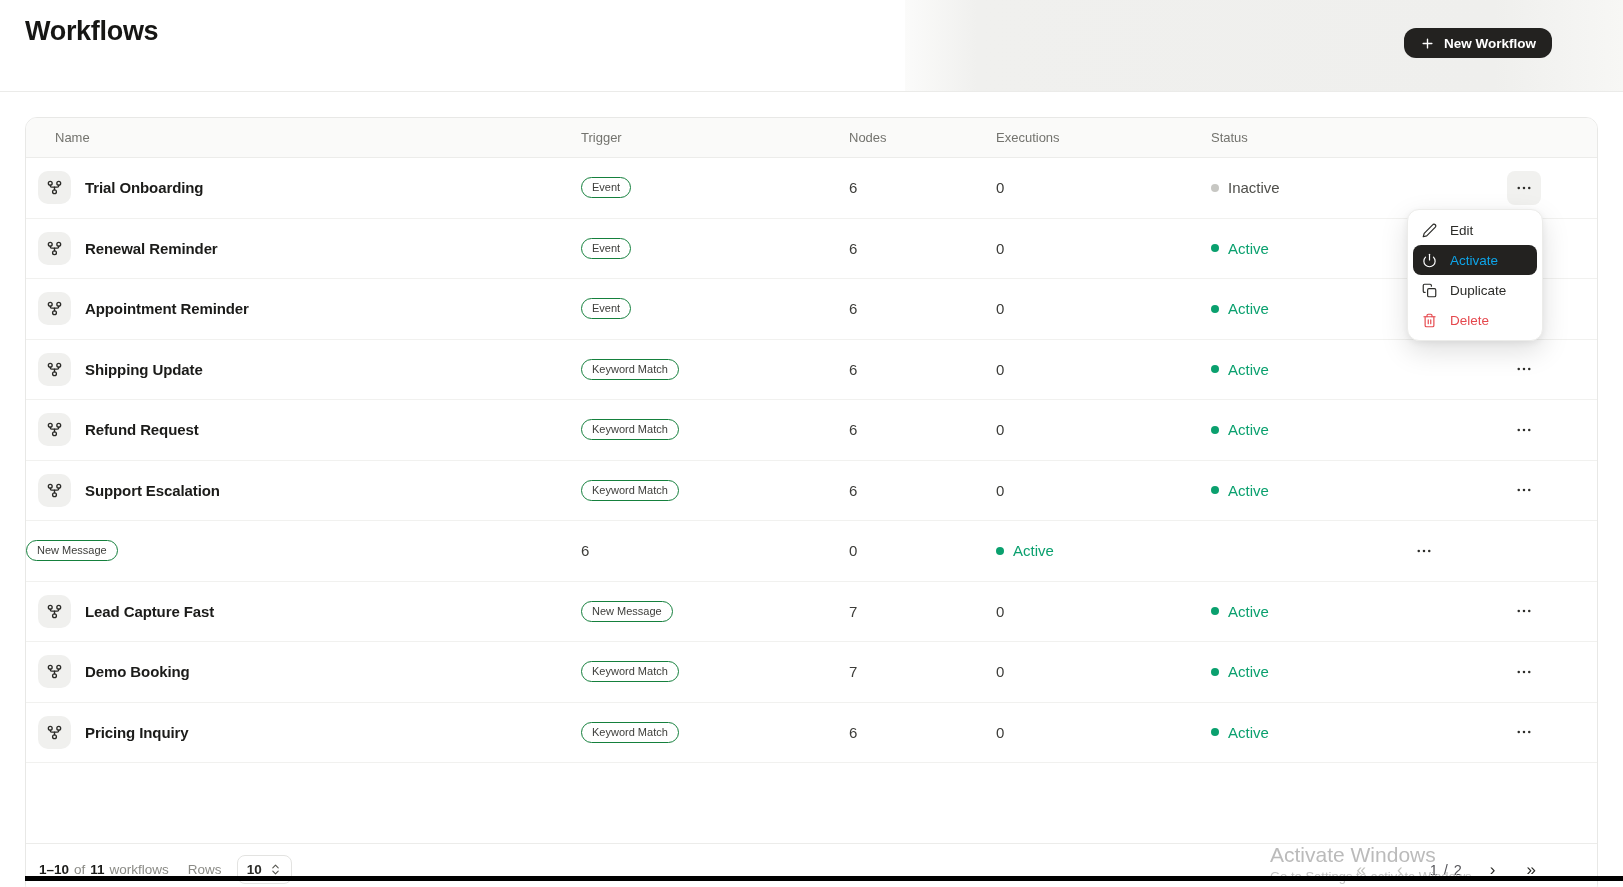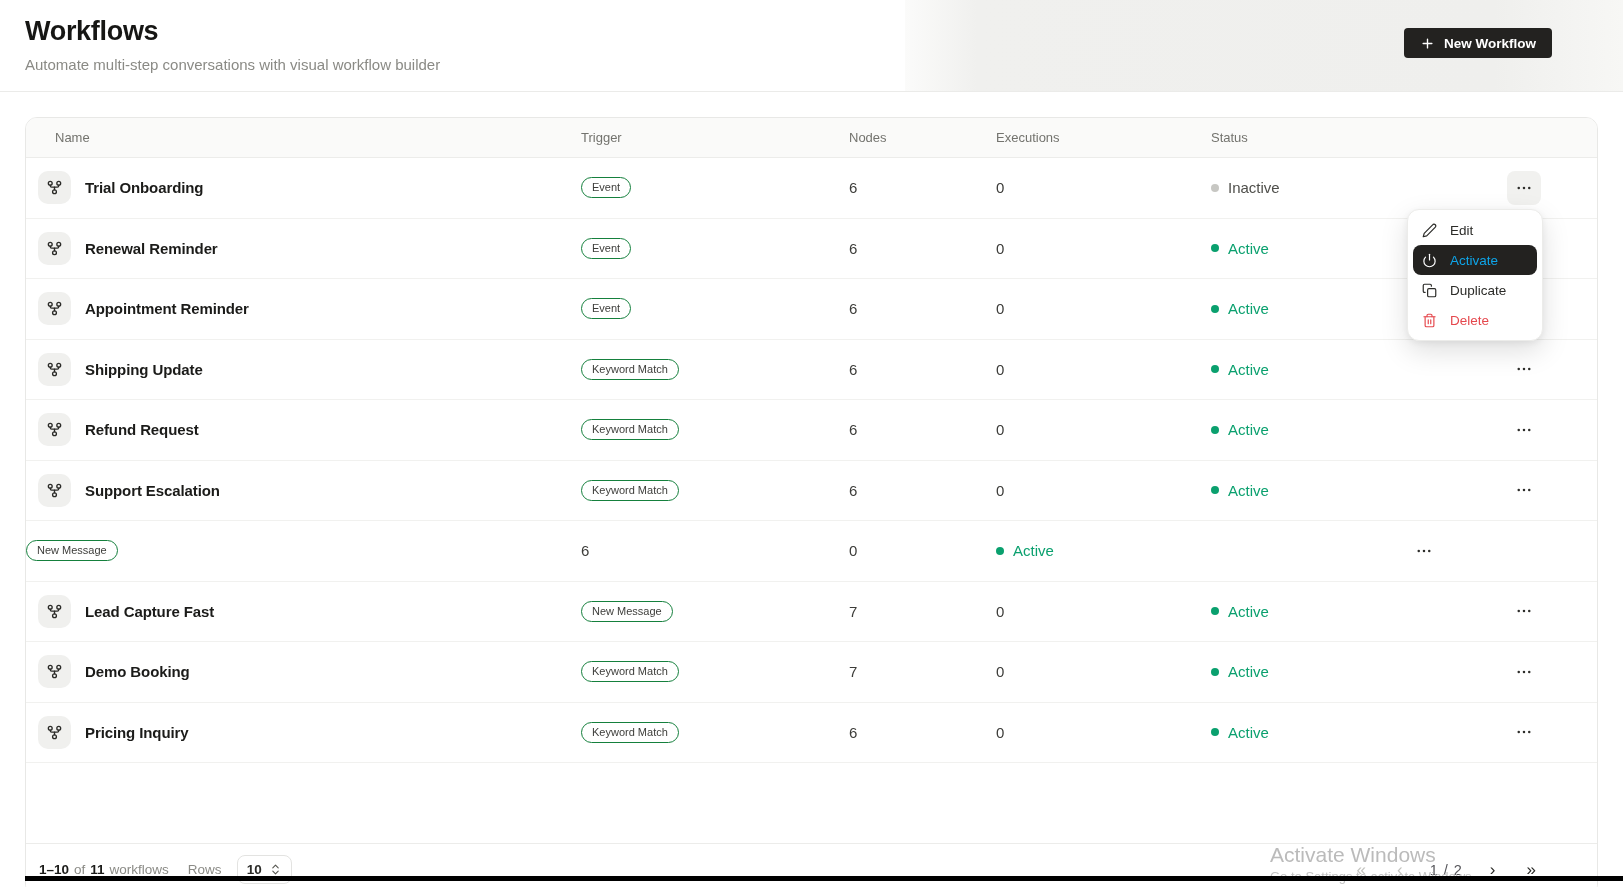--- a/index.html
+++ b/index.html
@@ -13,21 +13,21 @@
   .top-wash { position:absolute; left:905px; right:0; top:0; height:91px;
     background:linear-gradient(90deg,#fbfbfa 0%,#f0f0ee 10%,#efefed 82%,#f7f7f5 100%); }
 
   header { position:relative; padding:16px 25px 0 25px; height:91px; }
   h1 { font-size:27px; font-weight:700; letter-spacing:-0.3px; color:#161614; }
   .subtitle { margin-top:9px; font-size:15px; color:#8a8a85; }
   .header-divider { position:absolute; left:0; top:91px; width:1623px; height:1px; background:#ebebe9; }
 
   .btn-new { position:absolute; top:28px; right:71px; height:30px;
     display:flex; align-items:center; gap:9px; padding:0 16px;
-    background:#232220; color:#fff; border:none; border-radius:4px;
+    background:#232220; color:#fff; border:none; border-radius:12px;
     font-family:inherit; font-size:13.5px; font-weight:700; cursor:pointer; }
   .btn-new .plus { display:flex; }
 
   
   .table-card { position:absolute; left:25px; top:117px; width:1573px; height:779px;
     background:#fff; border:1px solid #e8e8e6; border-radius:12px; overflow:hidden; }
   .grid-row { display:grid; grid-template-columns:555px 268px 147px 215px 286px 1fr; align-items:center; }
   .thead { height:40px; background:#fafaf9; border-bottom:1px solid #ececea;
     font-size:13px; color:#73736e; }
   .thead .th:first-child { padding-left:29px; }
@@ -81,21 +81,20 @@
   .wm2 { position:absolute; left:1270px; top:869px; font-size:13px; color:#c2c2c2; z-index:4; }
   .bottom-bar { position:absolute; left:25px; top:876px; width:1598px; height:5px; background:#000; z-index:6; }
 </style>
 </head>
 <body>
 
 <div class="top-wash"></div>
 
 <header>
   <h1>Workflows</h1>
-  <p class="subtitle">Automate multi-step conversations with visual workflow builder</p>
   <button class="btn-new">
     <span class="plus">
       <svg width="15" height="15" viewBox="0 0 24 24" fill="none" stroke="currentColor" stroke-width="2.2" stroke-linecap="round">
           <path d="M12 5v14M5 12h14"></path>
         </svg>
     </span>
     <span>New Workflow</span>
   </button>
 </header>
 <div class="header-divider"></div>

